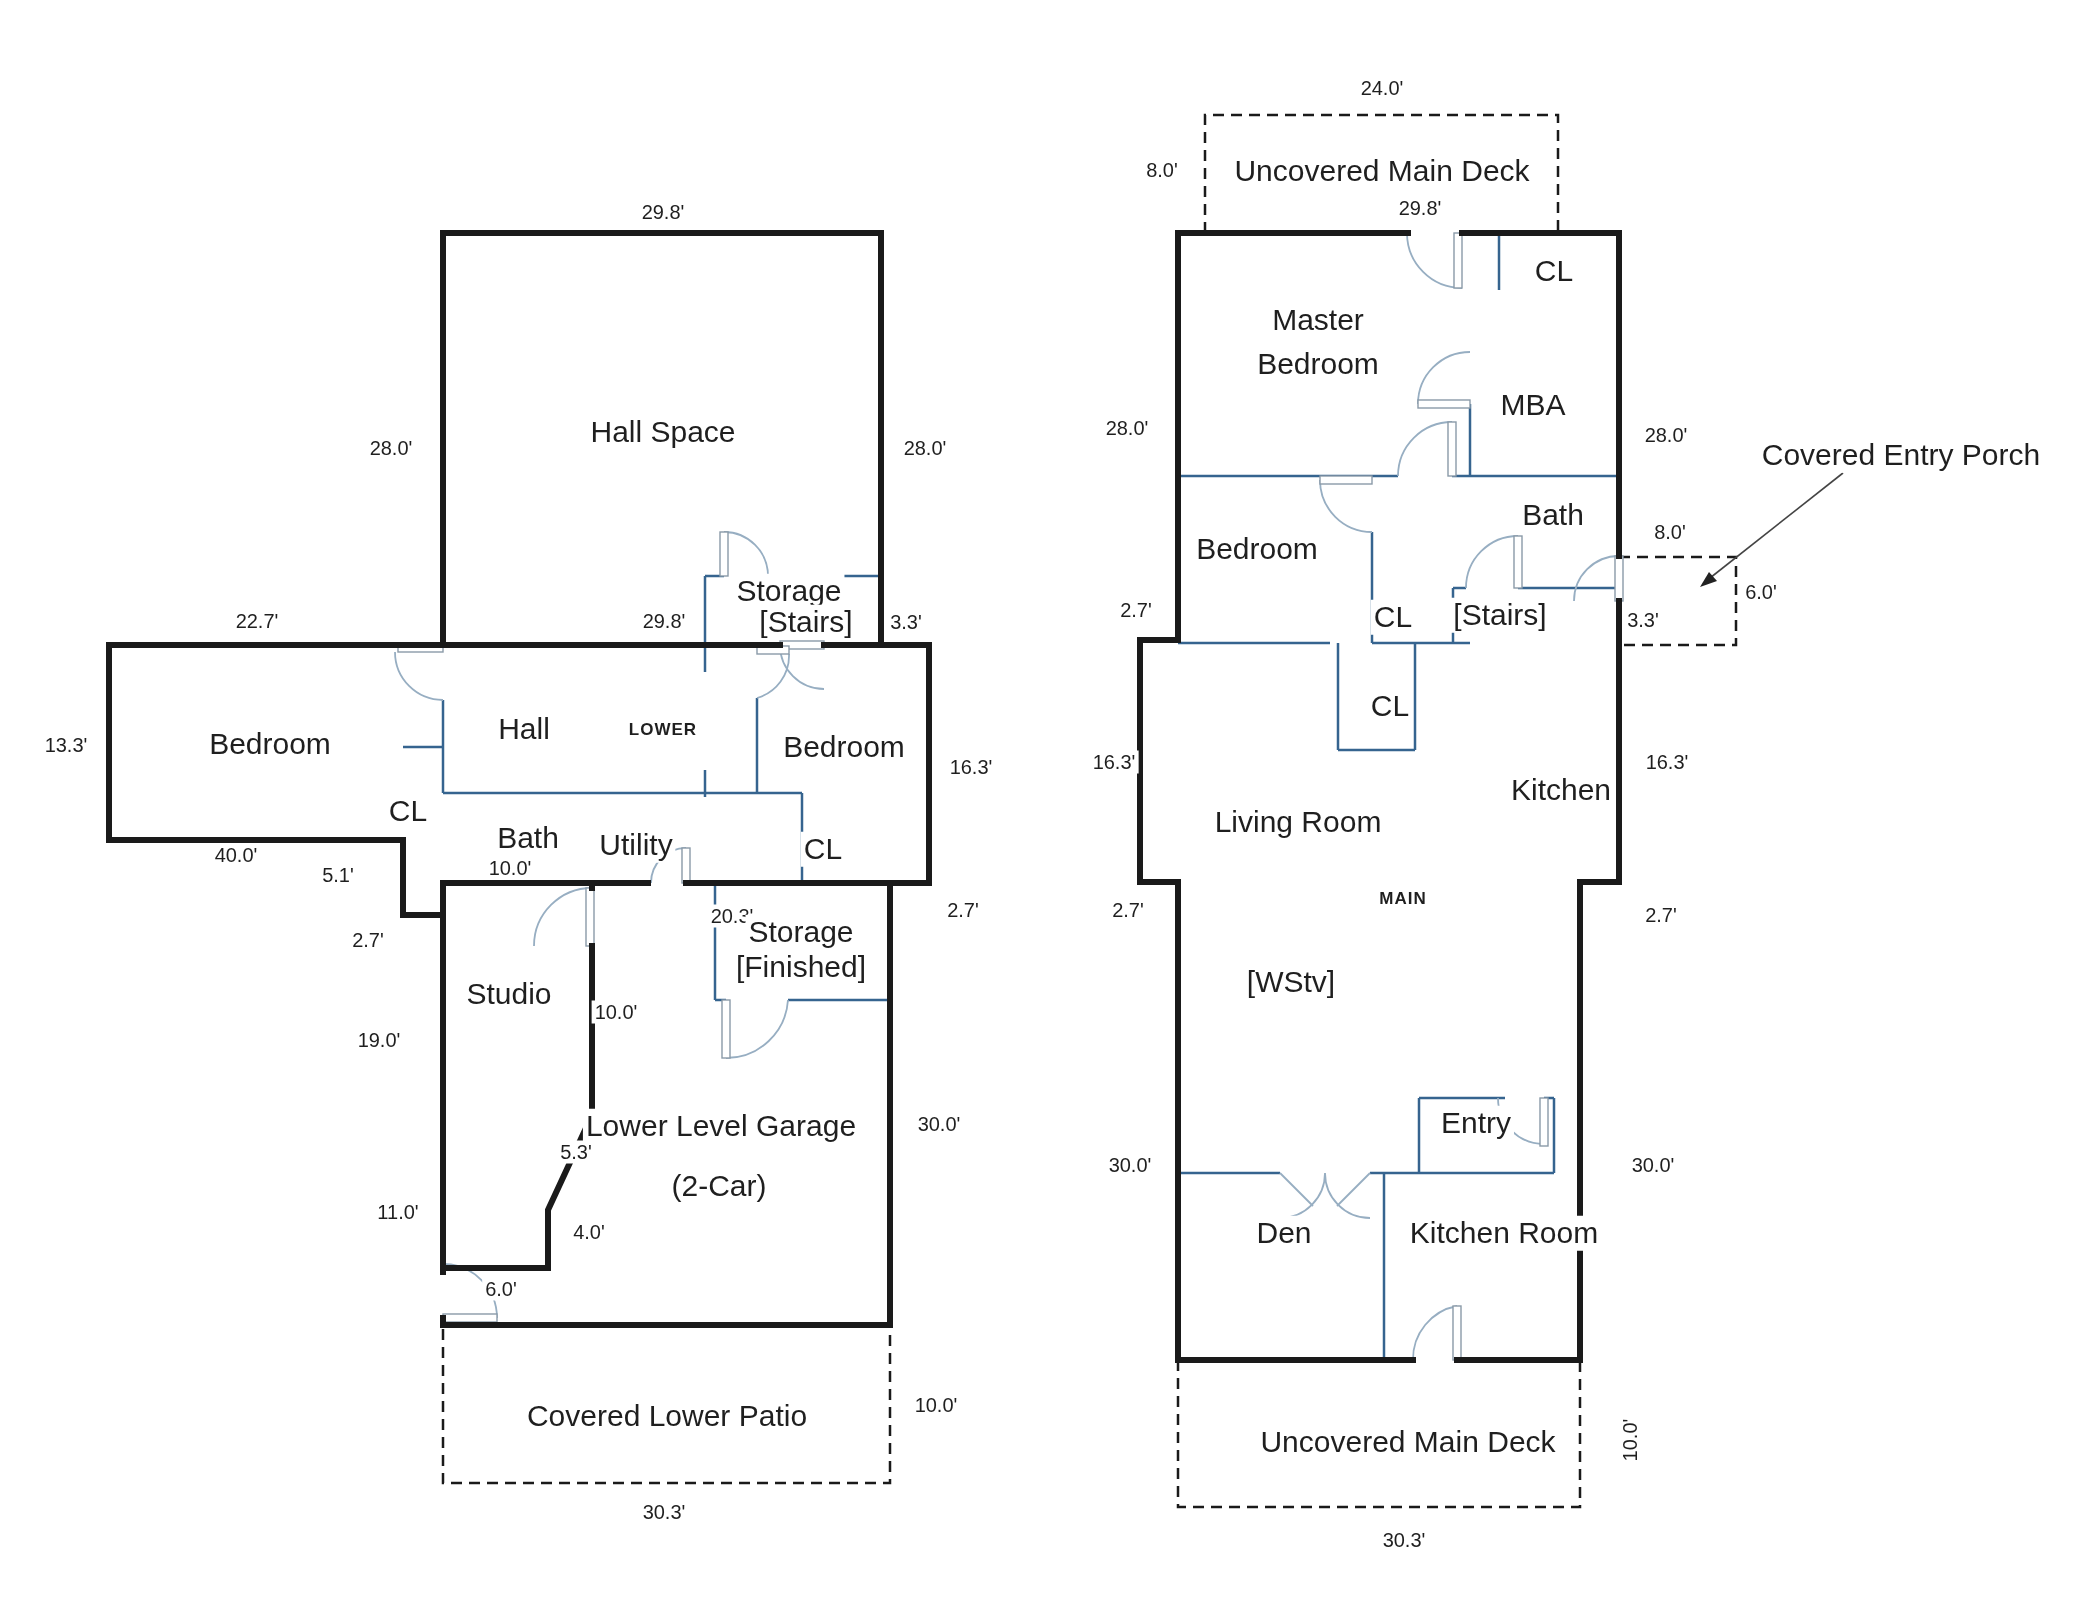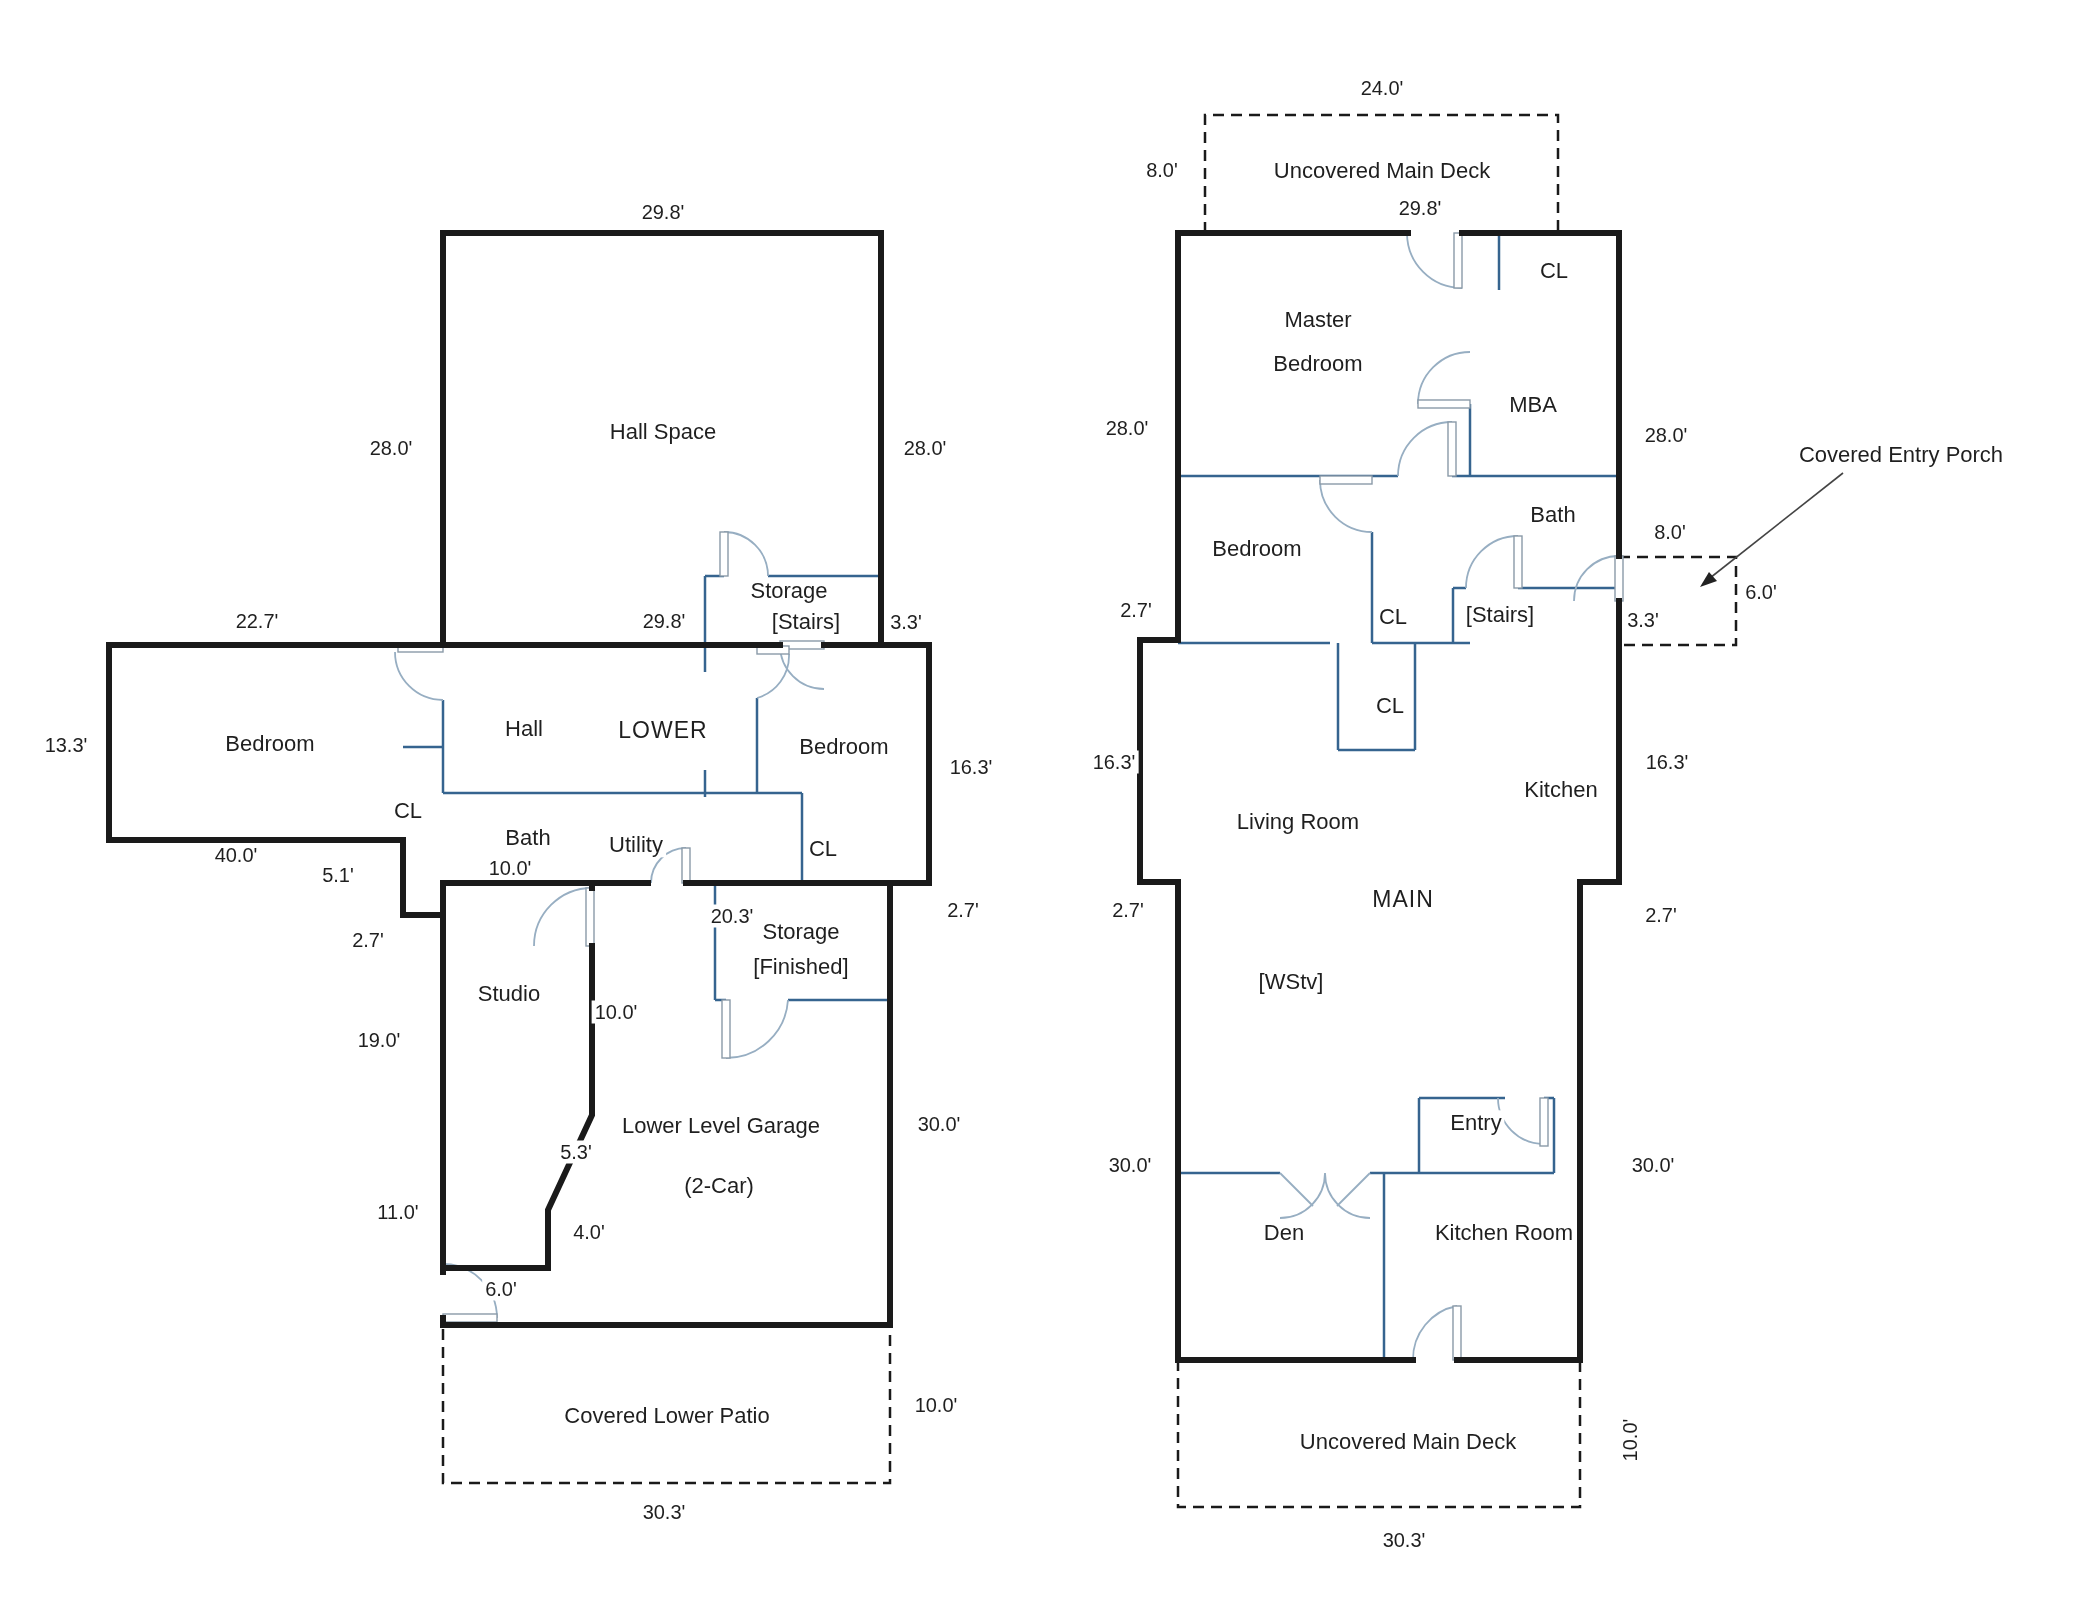--- a/index.html
+++ b/index.html
@@ -14,22 +14,22 @@
   .lbl{
     position:absolute;
     transform:translate(-50%,-50%);
     white-space:nowrap;
     color:#1f1f1f;
     background:#ffffff;
     padding:0 3px;
     line-height:1.15;
   }
   .dim{font-size:20px;}
-  .room{font-size:22px;}
-  .big{font-size:23px;font-weight:normal;letter-spacing:1px;}
+  .room{font-size:30px;}
+  .big{font-size:17px;font-weight:bold;letter-spacing:1px;}
   .rot{transform:translate(-50%,-50%) rotate(-90deg);}
 </style>
 </head>
 <body>
 
 <div class="stage">
 
   <svg class="plan-svg" width="2092" height="1616" viewBox="0 0 2092 1616">
 
     <g stroke="#1a1a1a" stroke-width="2.5" fill="none" stroke-dasharray="11,7">

